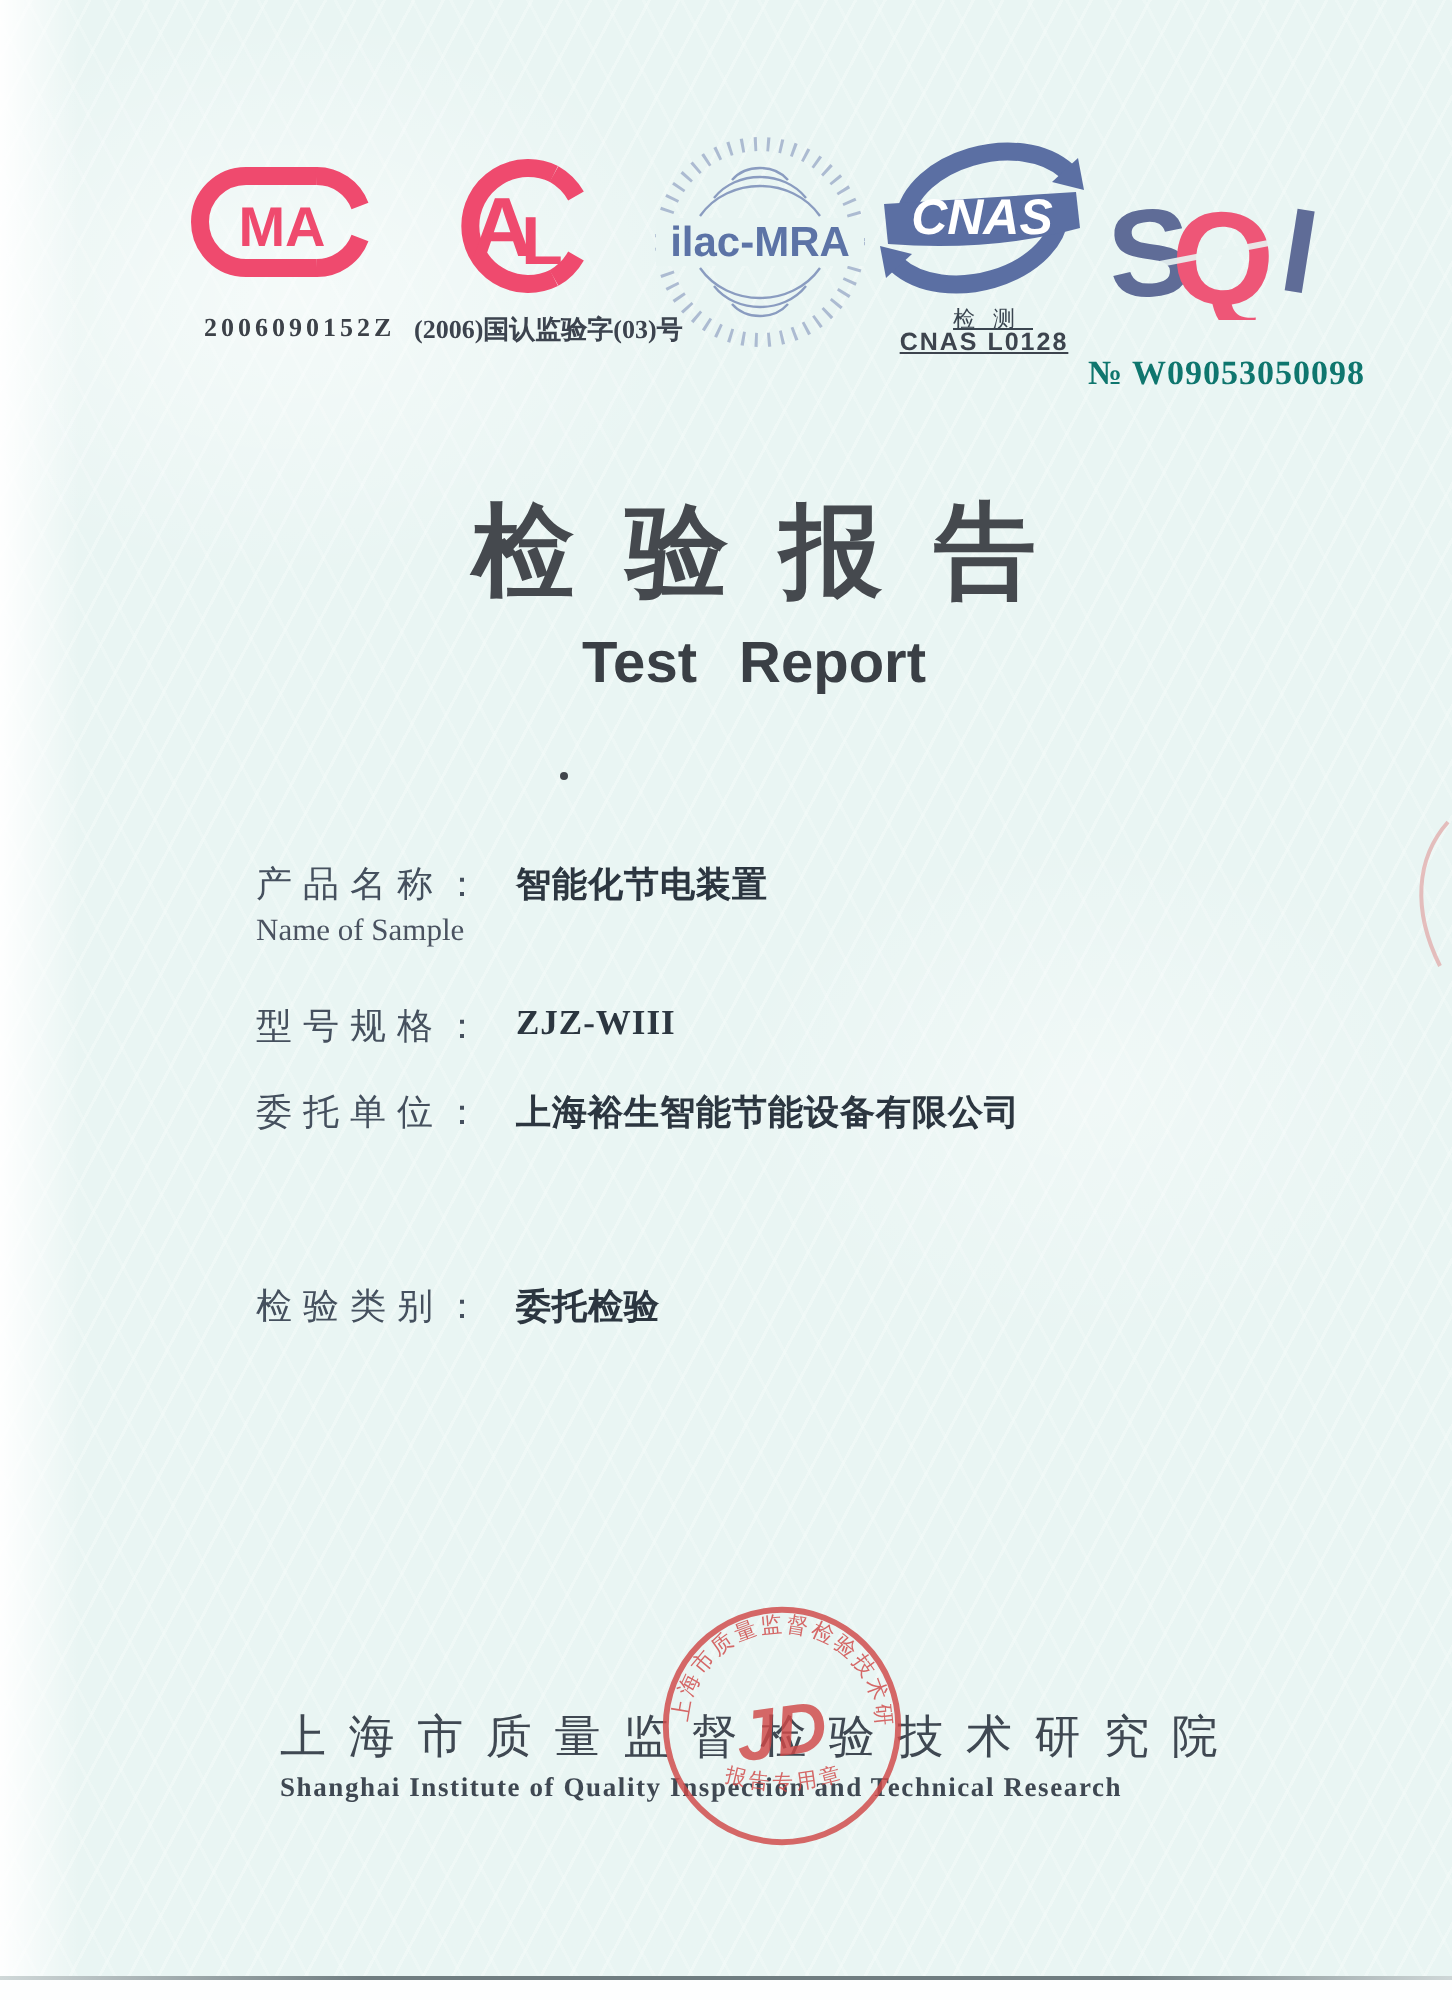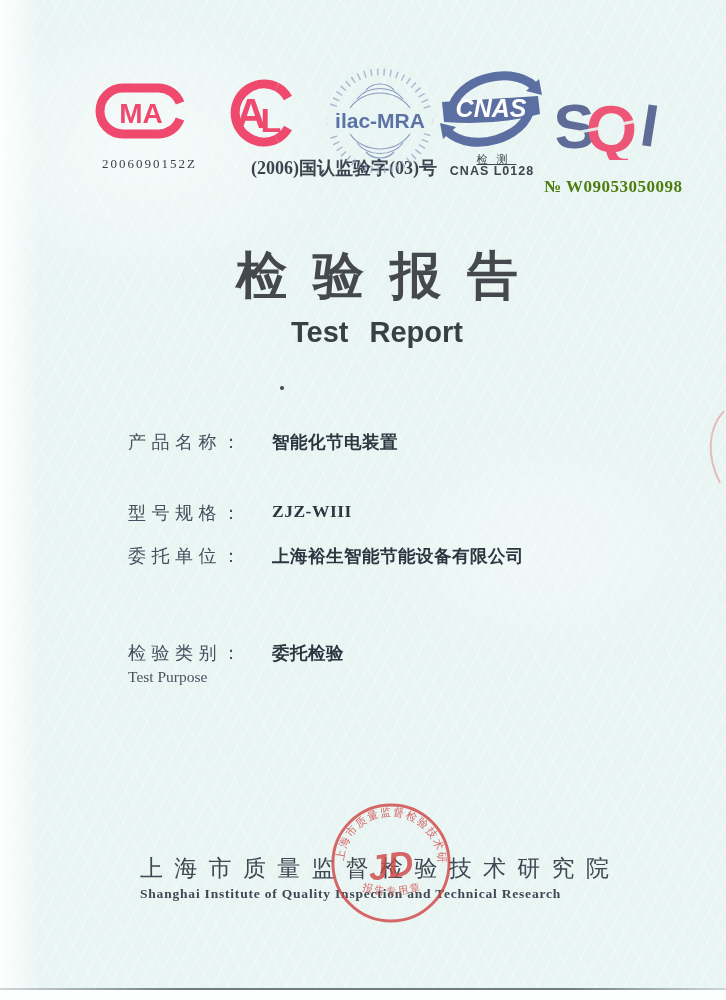--- a/index.html
+++ b/index.html
@@ -25,35 +25,35 @@
   .left-strip{
     position:absolute;left:0;top:0;width:40px;height:990px;
     background:linear-gradient(to right, rgba(255,255,255,.95), rgba(255,255,255,0));
   }
   .bottom-line{
     position:absolute;left:0;top:988px;width:726px;height:2px;
     background:linear-gradient(to right,#cfd8d8,#6f7d80 25%,#6f7d80 78%,#cfd8d8);
   }
   .abs{position:absolute;}
   
-  .cap-cma{left:102px;top:156px;font-size:13px;font-weight:normal;color:#3c4148;letter-spacing:2px;}
-  .cap-cal{left:207px;top:156px;font-size:18px;font-weight:bold;color:#3c434e;letter-spacing:0;margin-left:44px;}
+  .cap-cma{left:102px;top:156px;font-size:13px;font-weight:bold;color:#3c4148;letter-spacing:2px;}
+  .cap-cal{left:207px;top:156px;font-size:13px;font-weight:bold;color:#3c434e;letter-spacing:0;}
   .cap-cnas-cn{left:436px;top:152px;width:112px;text-align:center;font-size:11px;color:#3a4550;letter-spacing:9px;text-indent:9px;text-decoration:underline;}
-  .cap-cnas-code{left:436px;top:164px;width:112px;text-align:center;font-size:12.5px;font-weight:bold;color:#3d444e;letter-spacing:1px;font-family:"Liberation Sans","DejaVu Sans",sans-serif;}
-  .report-no{left:544px;top:177px;font-size:17px;font-weight:bold;color:#4d7c0f;letter-spacing:.5px;}
+  .cap-cnas-code{left:436px;top:164px;width:112px;text-align:center;font-size:12.5px;font-weight:bold;color:#3d444e;letter-spacing:1px;font-family:"Liberation Sans","DejaVu Sans",sans-serif;text-decoration:underline;}
+  .report-no{left:544px;top:177px;font-size:17px;font-weight:bold;color:#0f766e;letter-spacing:.5px;}
   
   .title-cn{left:14px;top:242px;width:726px;text-align:center;
     font-size:51px;color:#45494e;letter-spacing:26px;text-indent:26px;font-weight:bold;font-family:"Liberation Sans","DejaVu Sans",sans-serif;}
   .title-en{left:14px;top:316px;width:726px;text-align:center;
     font-size:29px;color:#3a3f45;font-weight:bold;word-spacing:13px;font-family:"Liberation Sans","DejaVu Sans",sans-serif;}
   .dot{left:280px;top:386px;width:4px;height:4px;border-radius:50%;background:#41464c;}
   
   .field-row{position:absolute;left:128px;width:560px;}
   .f-label{font-size:18px;color:#45505e;letter-spacing:5.5px;display:inline-block;vertical-align:top;width:128px;}
-  .f-value{font-size:17.5px;font-weight:bold;color:#2c3640;display:inline-block;vertical-align:top;margin-left:16px;letter-spacing:.5px;}
+  .f-value{font-size:17.5px;font-weight:bold;color:#2c3640;display:inline-block;vertical-align:top;margin-left:2px;letter-spacing:.5px;}
   .f-en{font-size:15.5px;color:#4a5260;margin-top:3px;}
   
   .inst-cn{left:140px;top:853px;font-size:23px;color:#3f4852;letter-spacing:11.3px;white-space:nowrap;}
   .inst-en{left:140px;top:886px;font-size:13.5px;font-weight:bold;color:#3f4852;letter-spacing:.8px;white-space:nowrap;text-align:right;}
   svg text{font-family:"Liberation Sans","DejaVu Sans",sans-serif;}
 </style>
 </head>
 <body>
 
 <div class="paper"></div>
@@ -108,30 +108,30 @@
 </svg>
 
 <div class="abs report-no">№ W09053050098</div>
 
 <div class="abs title-cn">检验报告</div>
 <div class="abs title-en">Test Report</div>
 <div class="abs dot"></div>
 
 <div class="field-row" style="top:430px;">
   <span class="f-label">产品名称：</span><span class="f-value">智能化节电装置</span>
+  <div class="f-en">Name of Sample</div>
 </div>
 <div class="field-row" style="top:501px;">
   <span class="f-label">型号规格：</span><span class="f-value">ZJZ-WIII</span>
 </div>
 <div class="field-row" style="top:544px;">
   <span class="f-label">委托单位：</span><span class="f-value">上海裕生智能节能设备有限公司</span>
 </div>
 <div class="field-row" style="top:641px;">
   <span class="f-label">检验类别：</span><span class="f-value">委托检验</span>
-  <div class="f-en">Test Purpose</div>
 </div>
 
 <div class="abs inst-cn">上海市质量监督检验技术研究院</div>
 <div class="abs inst-en">Shanghai Institute of Quality Inspection and Technical Research</div>
 
 <svg class="abs" style="left:327px;top:799px;opacity:.82;" width="128" height="128" viewBox="0 0 130 130">
   <defs>
     <path id="ringPath" d="M 17 65 a 48 48 0 1 1 96 0"></path>
     <path id="lowArc" d="M 28 90 Q 65 104 102 90"></path>
   </defs>

